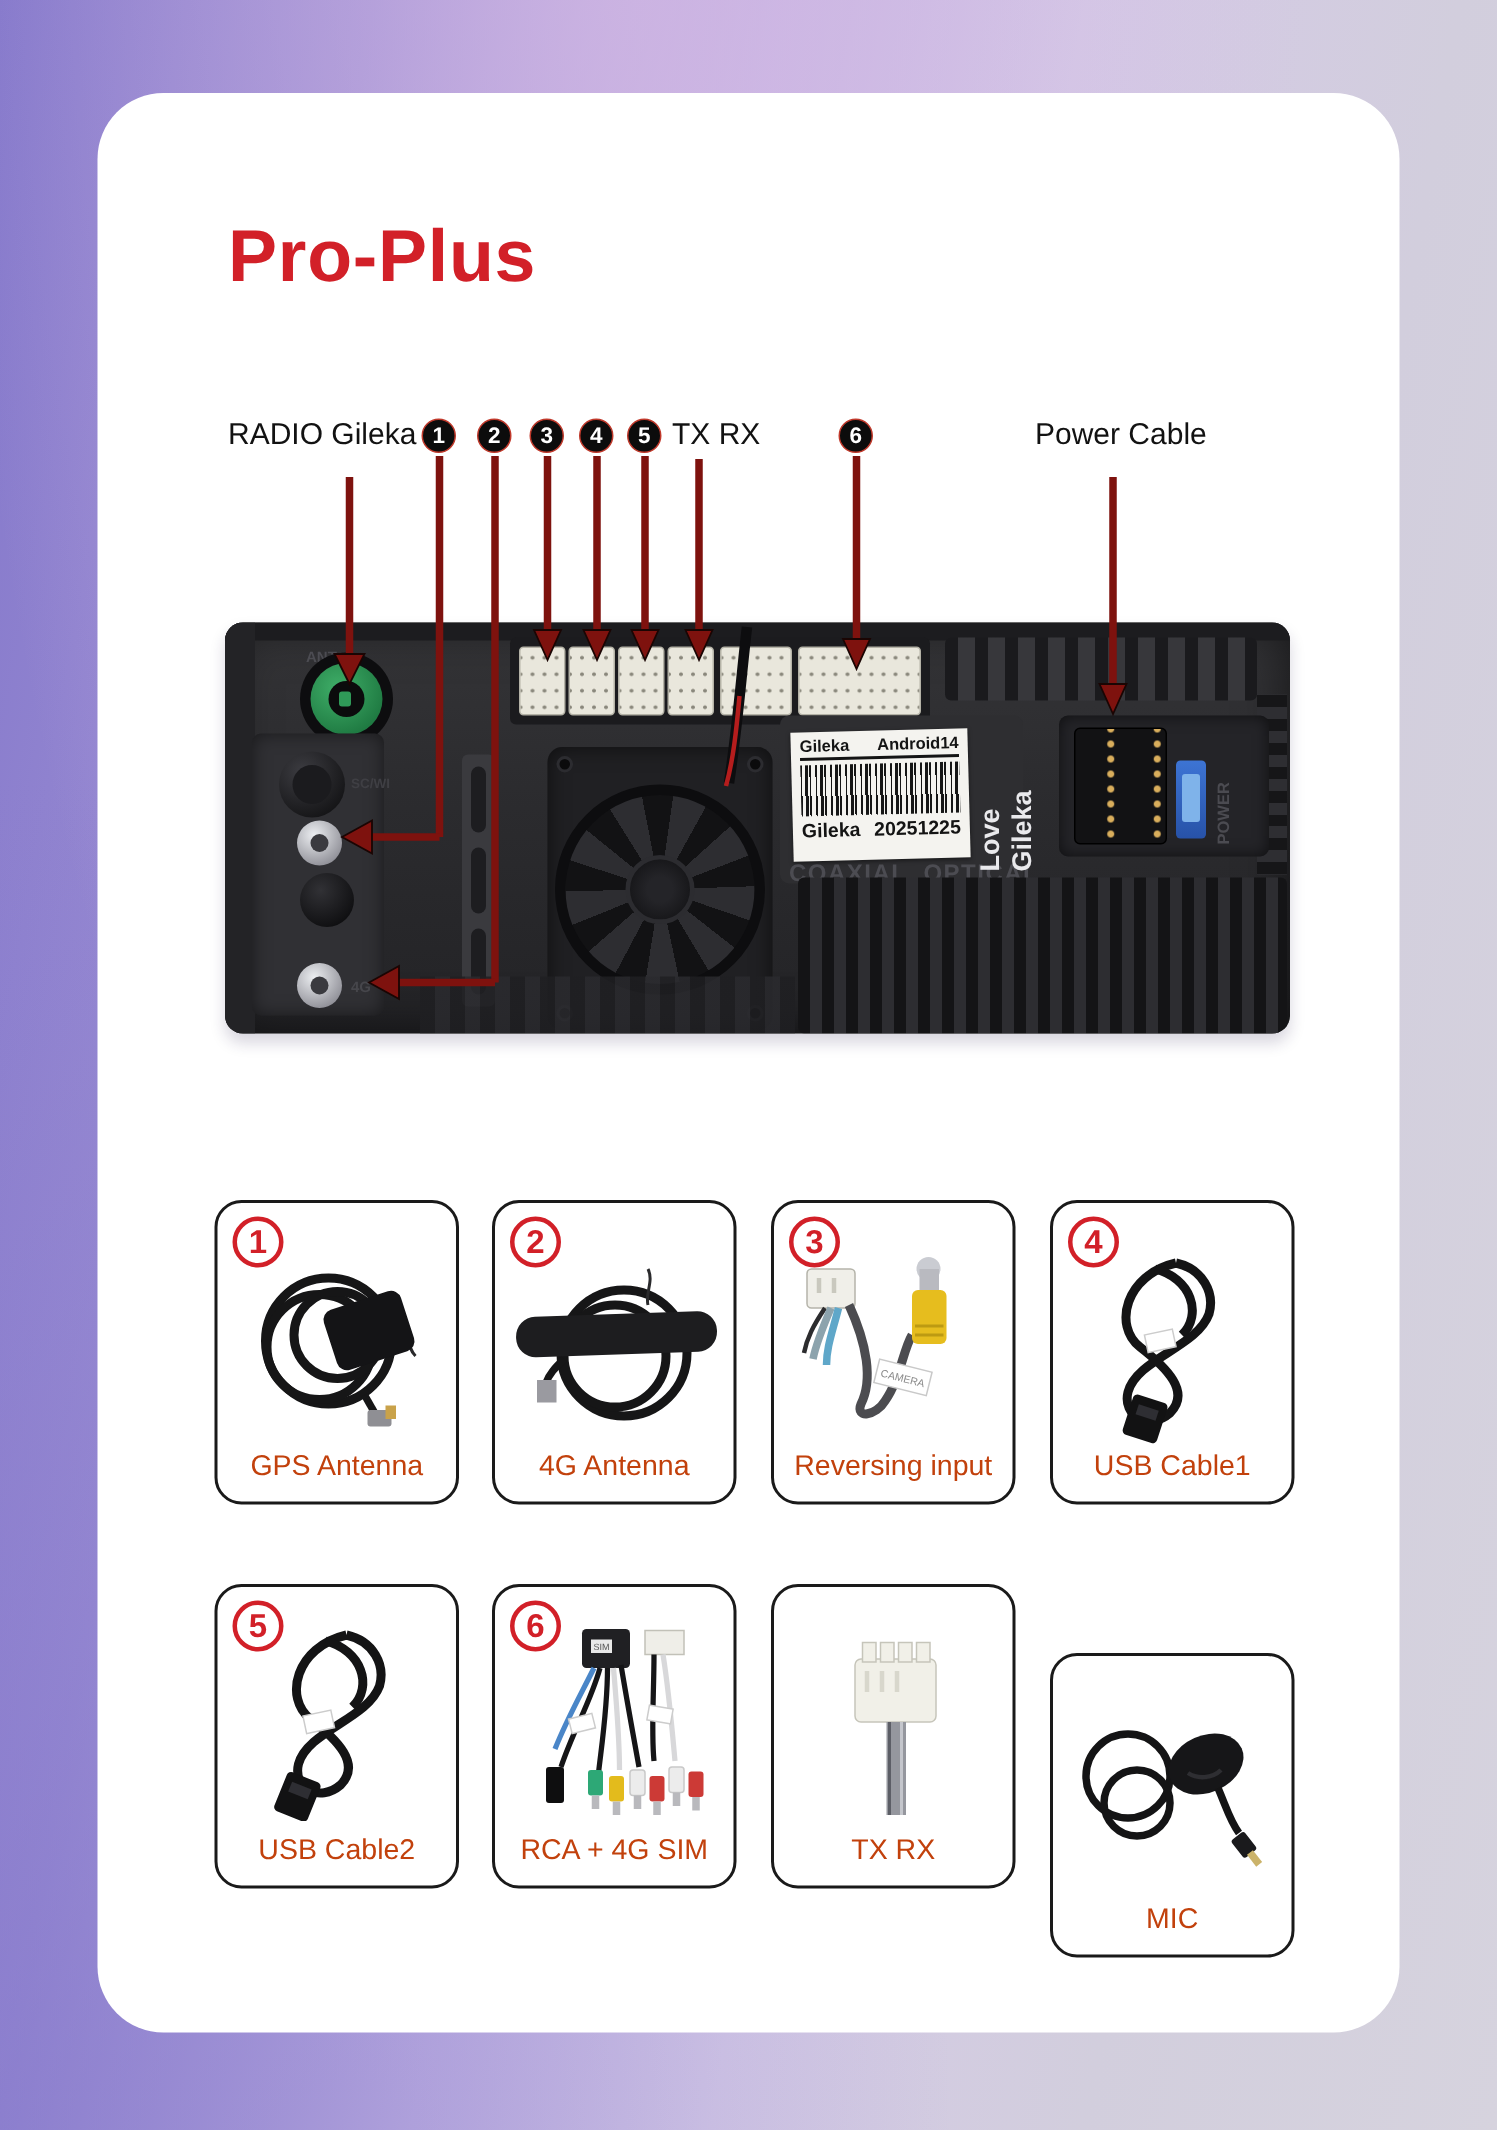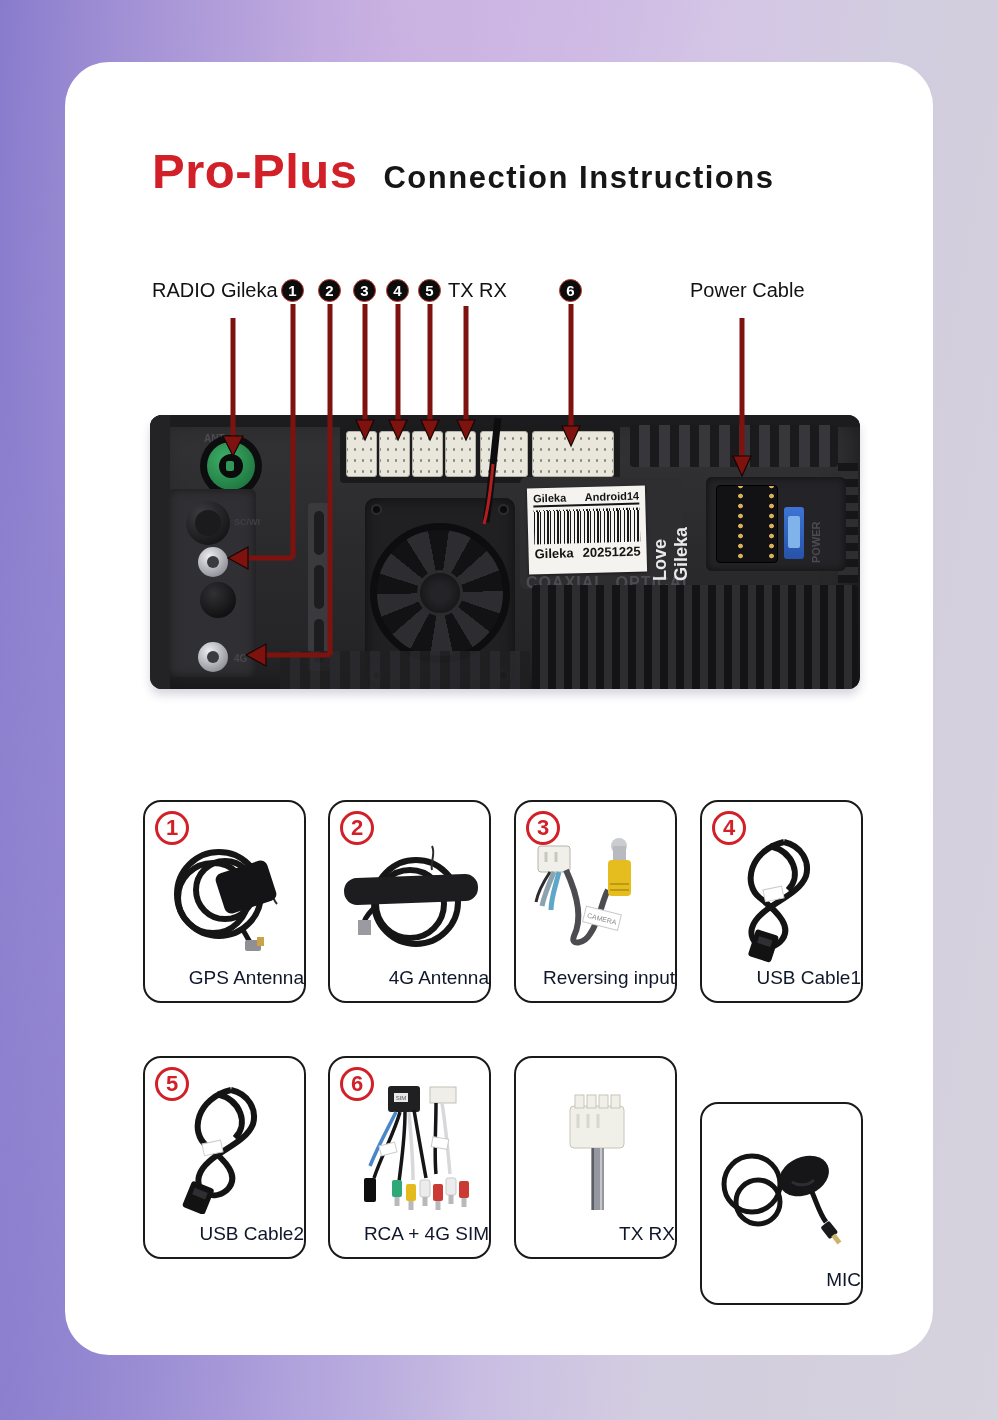--- a/index.html
+++ b/index.html
@@ -34,33 +34,32 @@
        display:flex;align-items:center;justify-content:center;}
   .hub{width:46px;height:46px;border-radius:50%;background:radial-gradient(circle,#242428 30%,#0f0f11 100%);border:3px solid #2c2c30;box-sizing:border-box;}
   .sticker{position:absolute;left:378px;top:72px;width:118px;height:86px;background:#f4f3ef;transform:rotate(-1.5deg);
            box-sizing:border-box;padding:4px 6px;box-shadow:0 1px 3px rgba(0,0,0,.5);}
   .stk-row{display:flex;justify-content:space-between;font-weight:bold;color:#141414;}
   .barcode{height:34px;margin-top:3px;background:repeating-linear-gradient(90deg,#161616 0 1px,#f4f3ef 1px 3px,#161616 3px 5px,#f4f3ef 5px 6px,#161616 6px 7px,#f4f3ef 7px 10px);}
   
   .part-card{position:absolute;width:163px;height:203px;background:#fff;border:2px solid #1a1a1a;border-radius:18px;box-sizing:border-box;}
   .part-badge{position:absolute;left:10px;top:9px;width:34px;height:34px;border-radius:50%;border:3px solid #d22028;
               color:#d22028;font-size:22px;font-weight:bold;display:flex;align-items:center;justify-content:center;box-sizing:border-box;background:#fff;}
-  .part-label{position:absolute;left:0;right:0;bottom:12px;text-align:right;font-size:19px;color:#0f172a;white-space:nowrap;}
+  .part-label{position:absolute;left:0;right:0;bottom:12px;text-align:center;font-size:19px;color:#c2410c;white-space:nowrap;}
   .art{position:absolute;left:6px;top:32px;width:150px;height:130px;}
   .art2{top:26px;}
 </style>
 </head>
 <body>
 
 <div class="page">
   <div class="card"></div>
 
   <div class="title-row">
     <span class="brand">Pro-Plus</span>
-    <span class="heading">Connection Instructions</span>
   </div>
 
   <span class="callout-label" style="left:152px;">RADIO Gileka</span>
   <span class="numbadge" style="left:281px;">1</span>
   <span class="numbadge" style="left:318px;">2</span>
   <span class="numbadge" style="left:353px;">3</span>
   <span class="numbadge" style="left:386px;">4</span>
   <span class="numbadge" style="left:418px;">5</span>
   <span class="callout-label" style="left:448px;">TX RX</span>
   <span class="numbadge" style="left:559px;">6</span>

